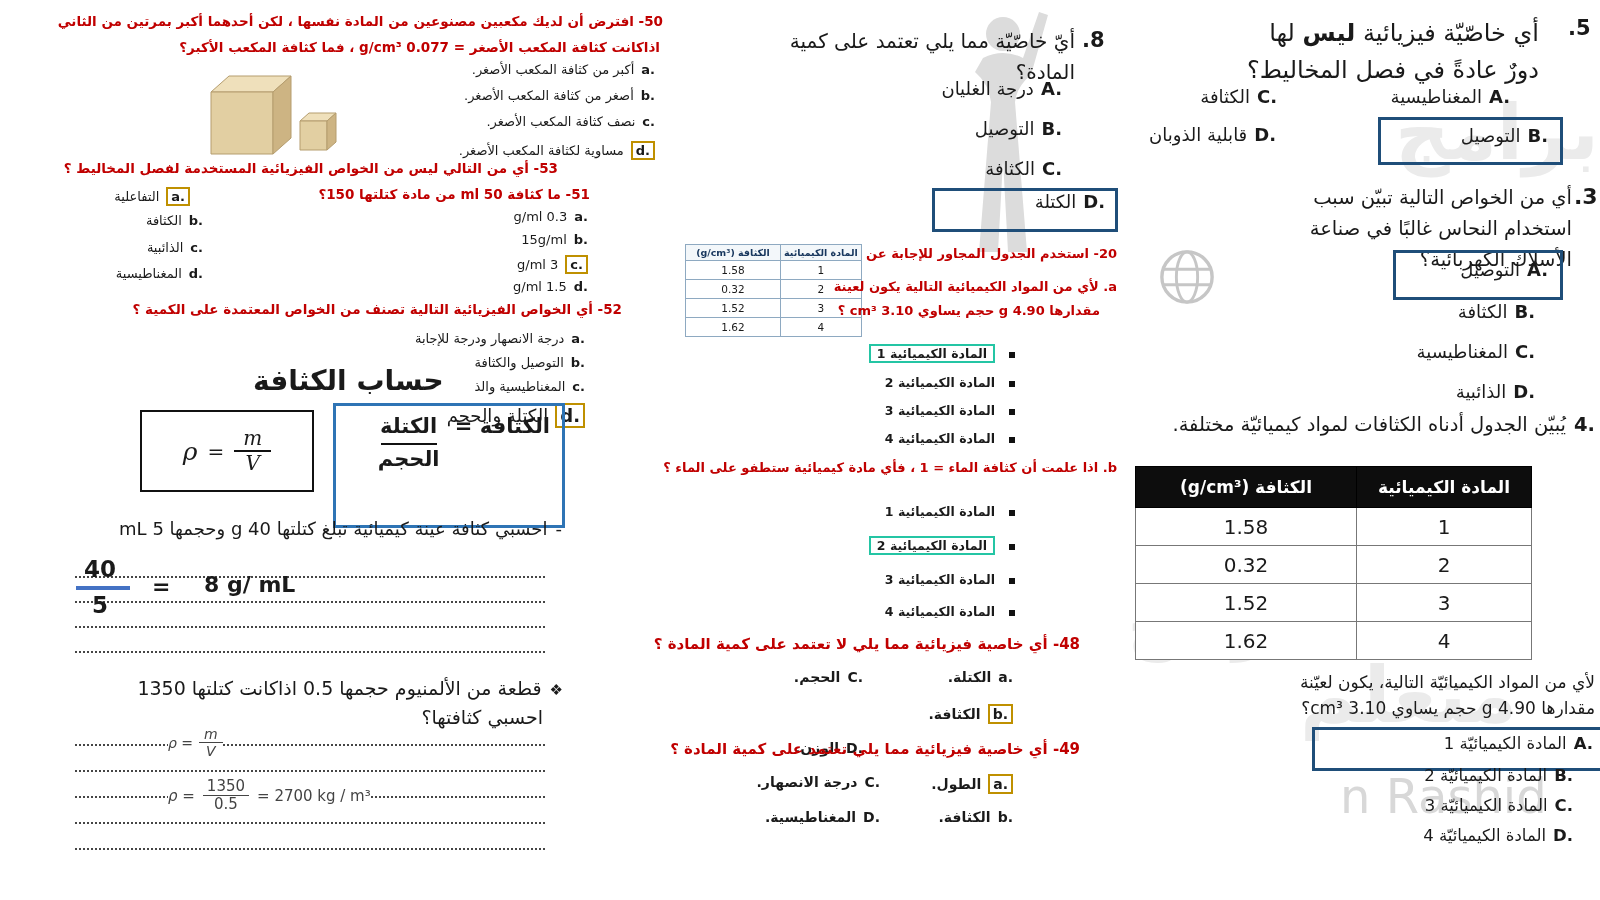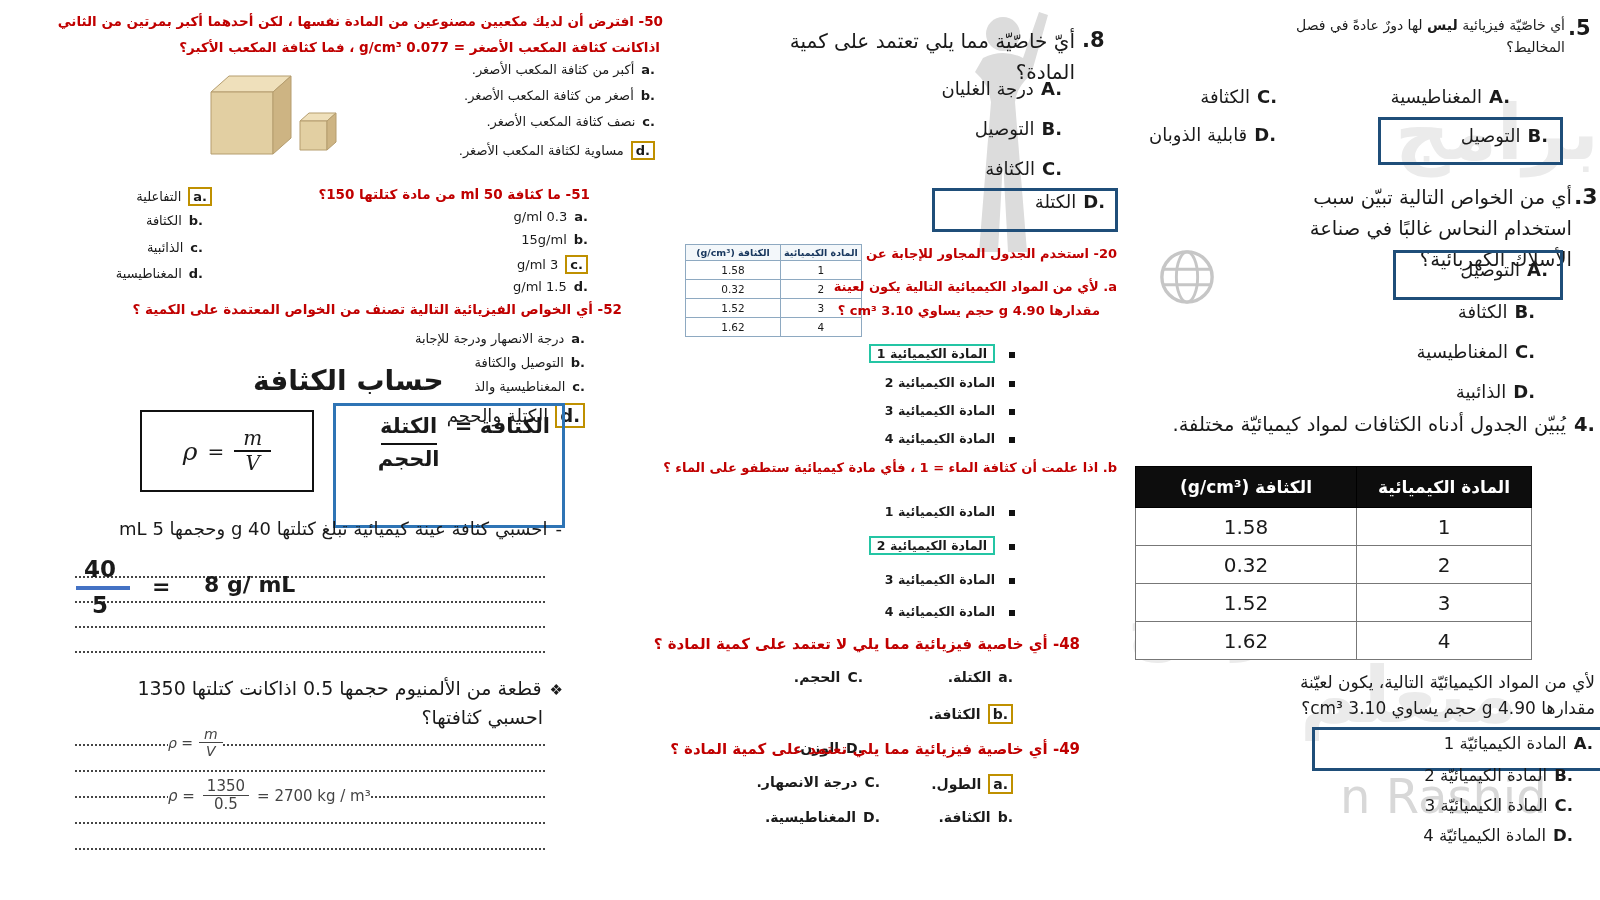--- a/index.html
+++ b/index.html
@@ -82,21 +82,22 @@
       <polygon points="8,26 70,26 70,88 8,88" fill="#e2cfa2" stroke="#b59d6e" stroke-width="1"></polygon>
       <polygon points="70,26 88,10 88,72 70,88" fill="#cdb483" stroke="#b59d6e" stroke-width="1"></polygon>
     </g>
     <g>
       <polygon points="97,55 124,55 133,47 106,47" fill="#efe0bb" stroke="#b59d6e" stroke-width="1"></polygon>
       <polygon points="97,55 124,55 124,84 97,84" fill="#e2cfa2" stroke="#b59d6e" stroke-width="1"></polygon>
       <polygon points="124,55 133,47 133,76 124,84" fill="#cdb483" stroke="#b59d6e" stroke-width="1"></polygon>
     </g>
   </svg>
 
-  <div class="opt" style="left:94px; top:187px; width:118px; font-size:13px;">
+  <div class="t rtl red" style="left:83px; top:160px; width:475px; font-size:13.5px;">53- أي من التالي ليس من الخواص الفيزيائية المستخدمة لفصل المخاليط ؟</div>
+  <div class="opt" style="left:72px; top:187px; width:118px; font-size:13px;">
     <span class="L gb">a.</span><span>التفاعلية</span>
   </div>
   <div class="opt" style="left:85px; top:213px; width:118px; font-size:13px;">
     <span class="L">b.</span><span>الكثافة</span>
   </div>
   <div class="opt" style="left:85px; top:240px; width:118px; font-size:13px;">
     <span class="L">c.</span><span>الذائبية</span>
   </div>
   <div class="opt" style="left:85px; top:266px; width:118px; font-size:13px;">
     <span class="L">d.</span><span>المغناطيسية</span>
@@ -291,21 +292,21 @@
     <span class="L">C.</span><span>درجة الانصهار.</span>
   </div>
   <div class="opt" style="left:903px; top:809px; width:110px; font-size:14px; font-weight:bold;">
     <span class="L">b.</span><span>الكثافة.</span>
   </div>
   <div class="opt" style="left:745px; top:809px; width:135px; font-size:14px; font-weight:bold;">
     <span class="L">D.</span><span>المغناطيسية.</span>
   </div>
 
   <div class="t rtl" style="left:1568px; top:16px; font-size:21px; font-weight:bold;">5.</div>
-  <div class="w rtl" style="left:1263px; top:15px; width:302px; font-size:14px; line-height:1.55;">
+  <div class="w rtl" style="left:1237px; top:15px; width:302px; font-size:24px; line-height:1.55;">
     <span>أي خاصّيّة فيزيائية </span><b>ليس</b><span> لها دورٌ عادةً في فصل المخاليط؟</span>
   </div>
 
   <div class="opt" style="left:1360px; top:86px; width:150px; font-size:18px;">
     <span class="L">A.</span><span>المغناطيسية</span>
   </div>
   <div class="opt" style="left:1152px; top:86px; width:125px; font-size:18px;">
     <span class="L">C.</span><span>الكثافة</span>
   </div>
   <div class="opt bb" style="left:1378px; top:117px; width:167px; height:37px; font-size:18px; padding:5px 12px 0 0;">

